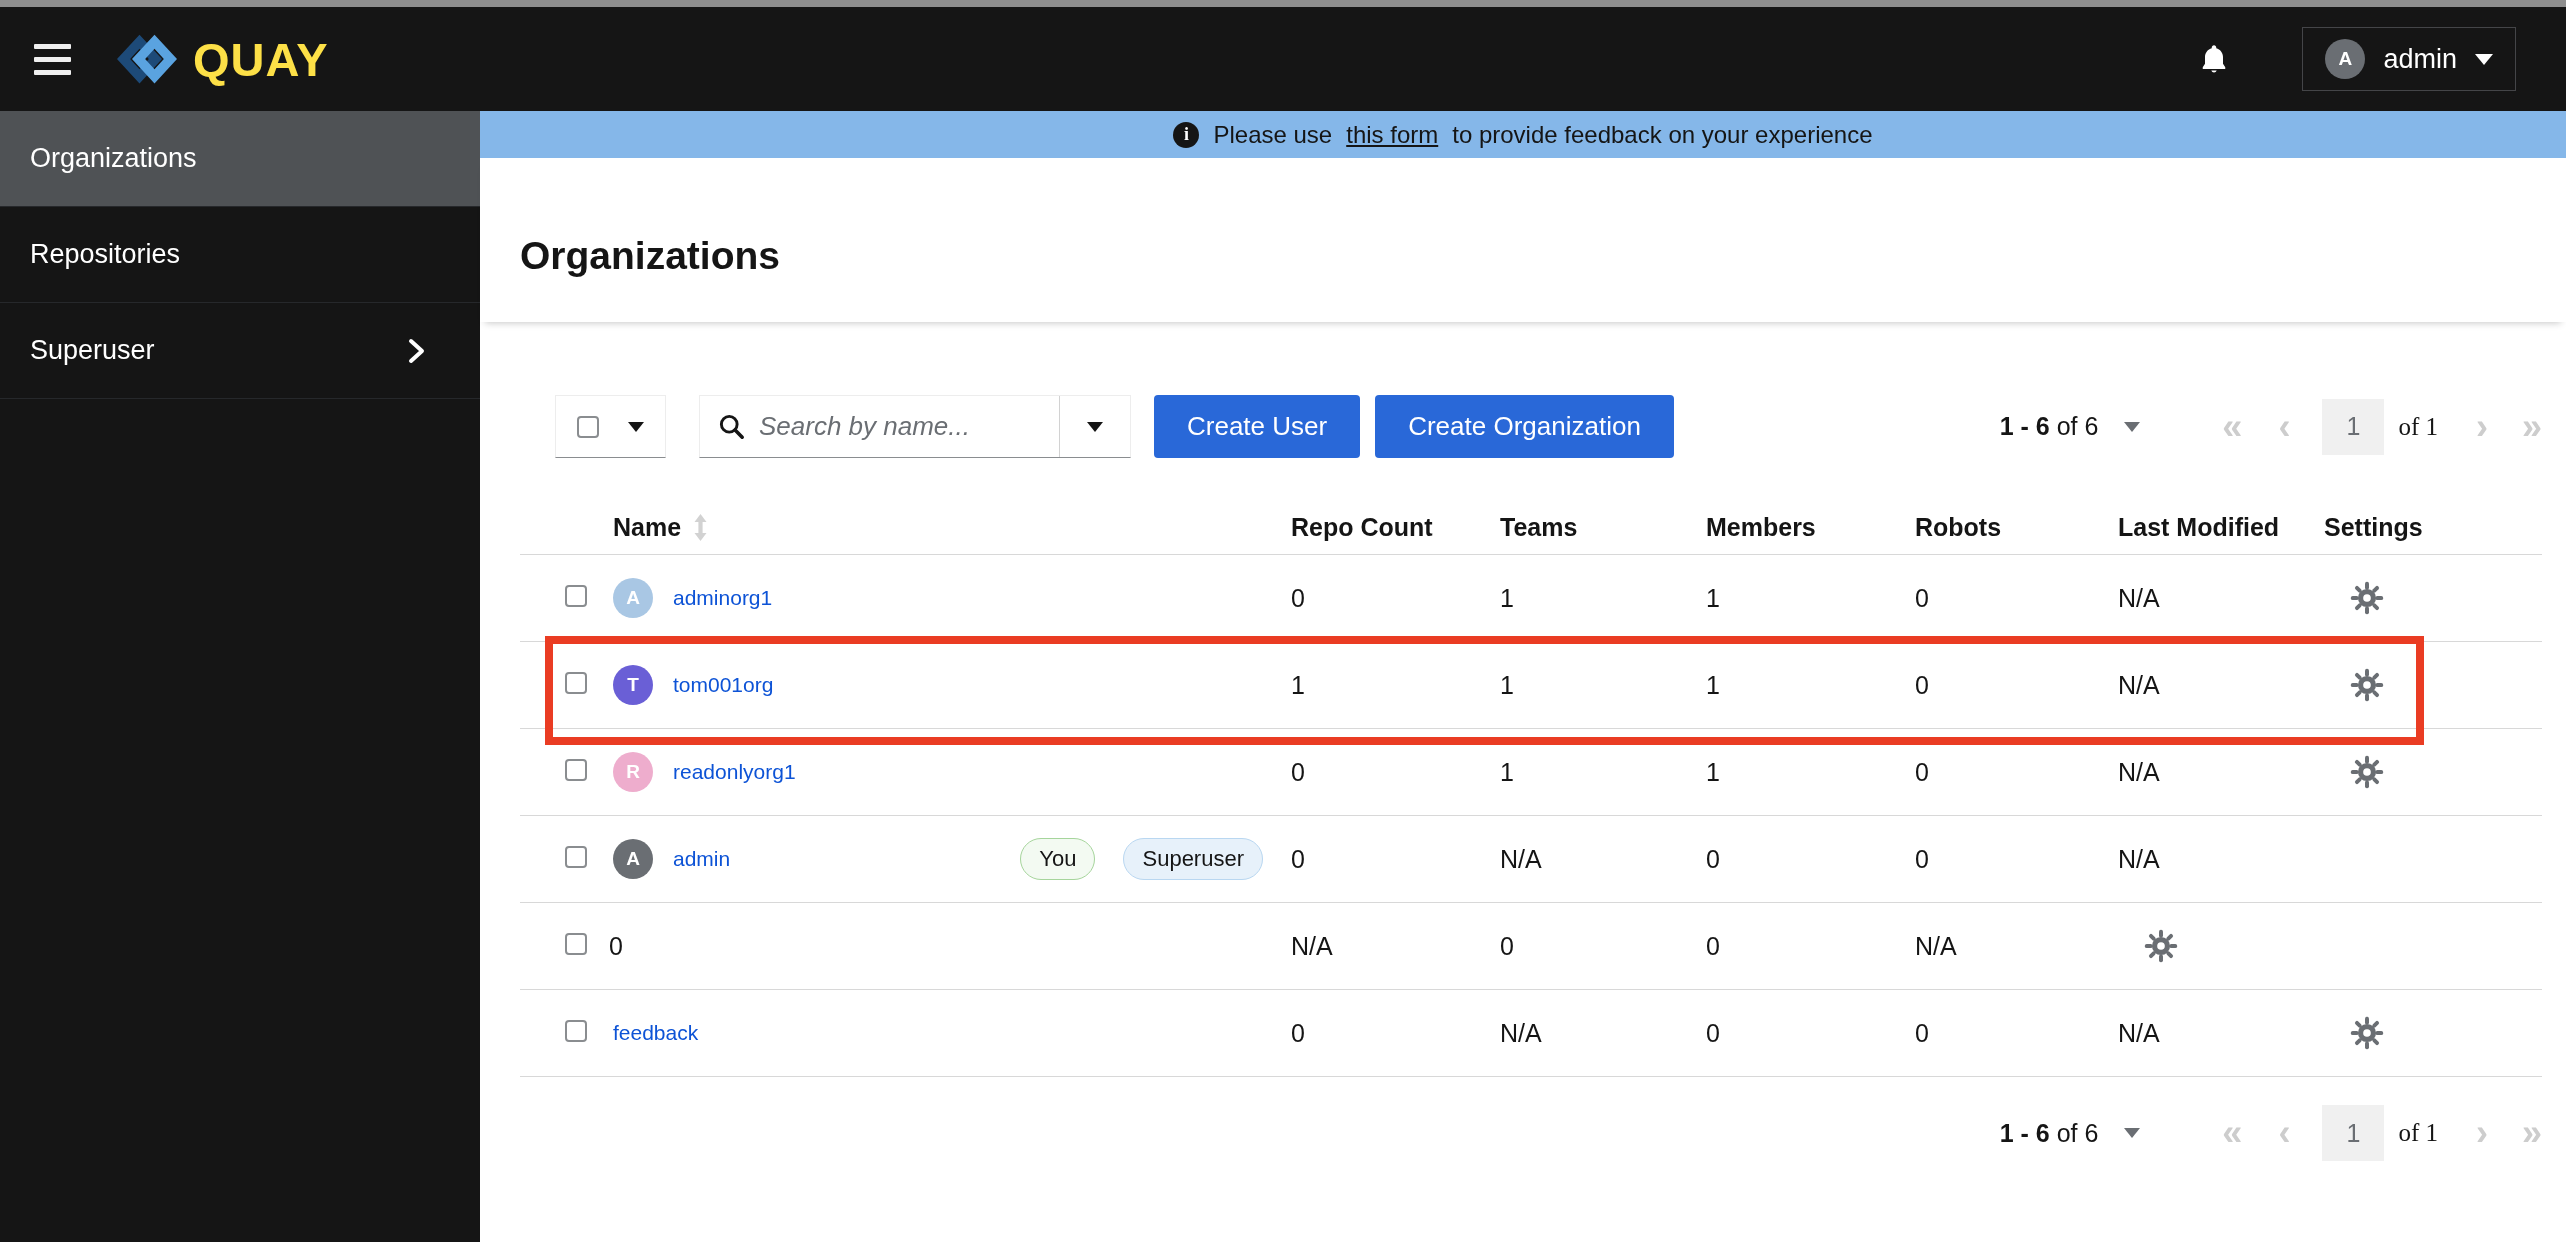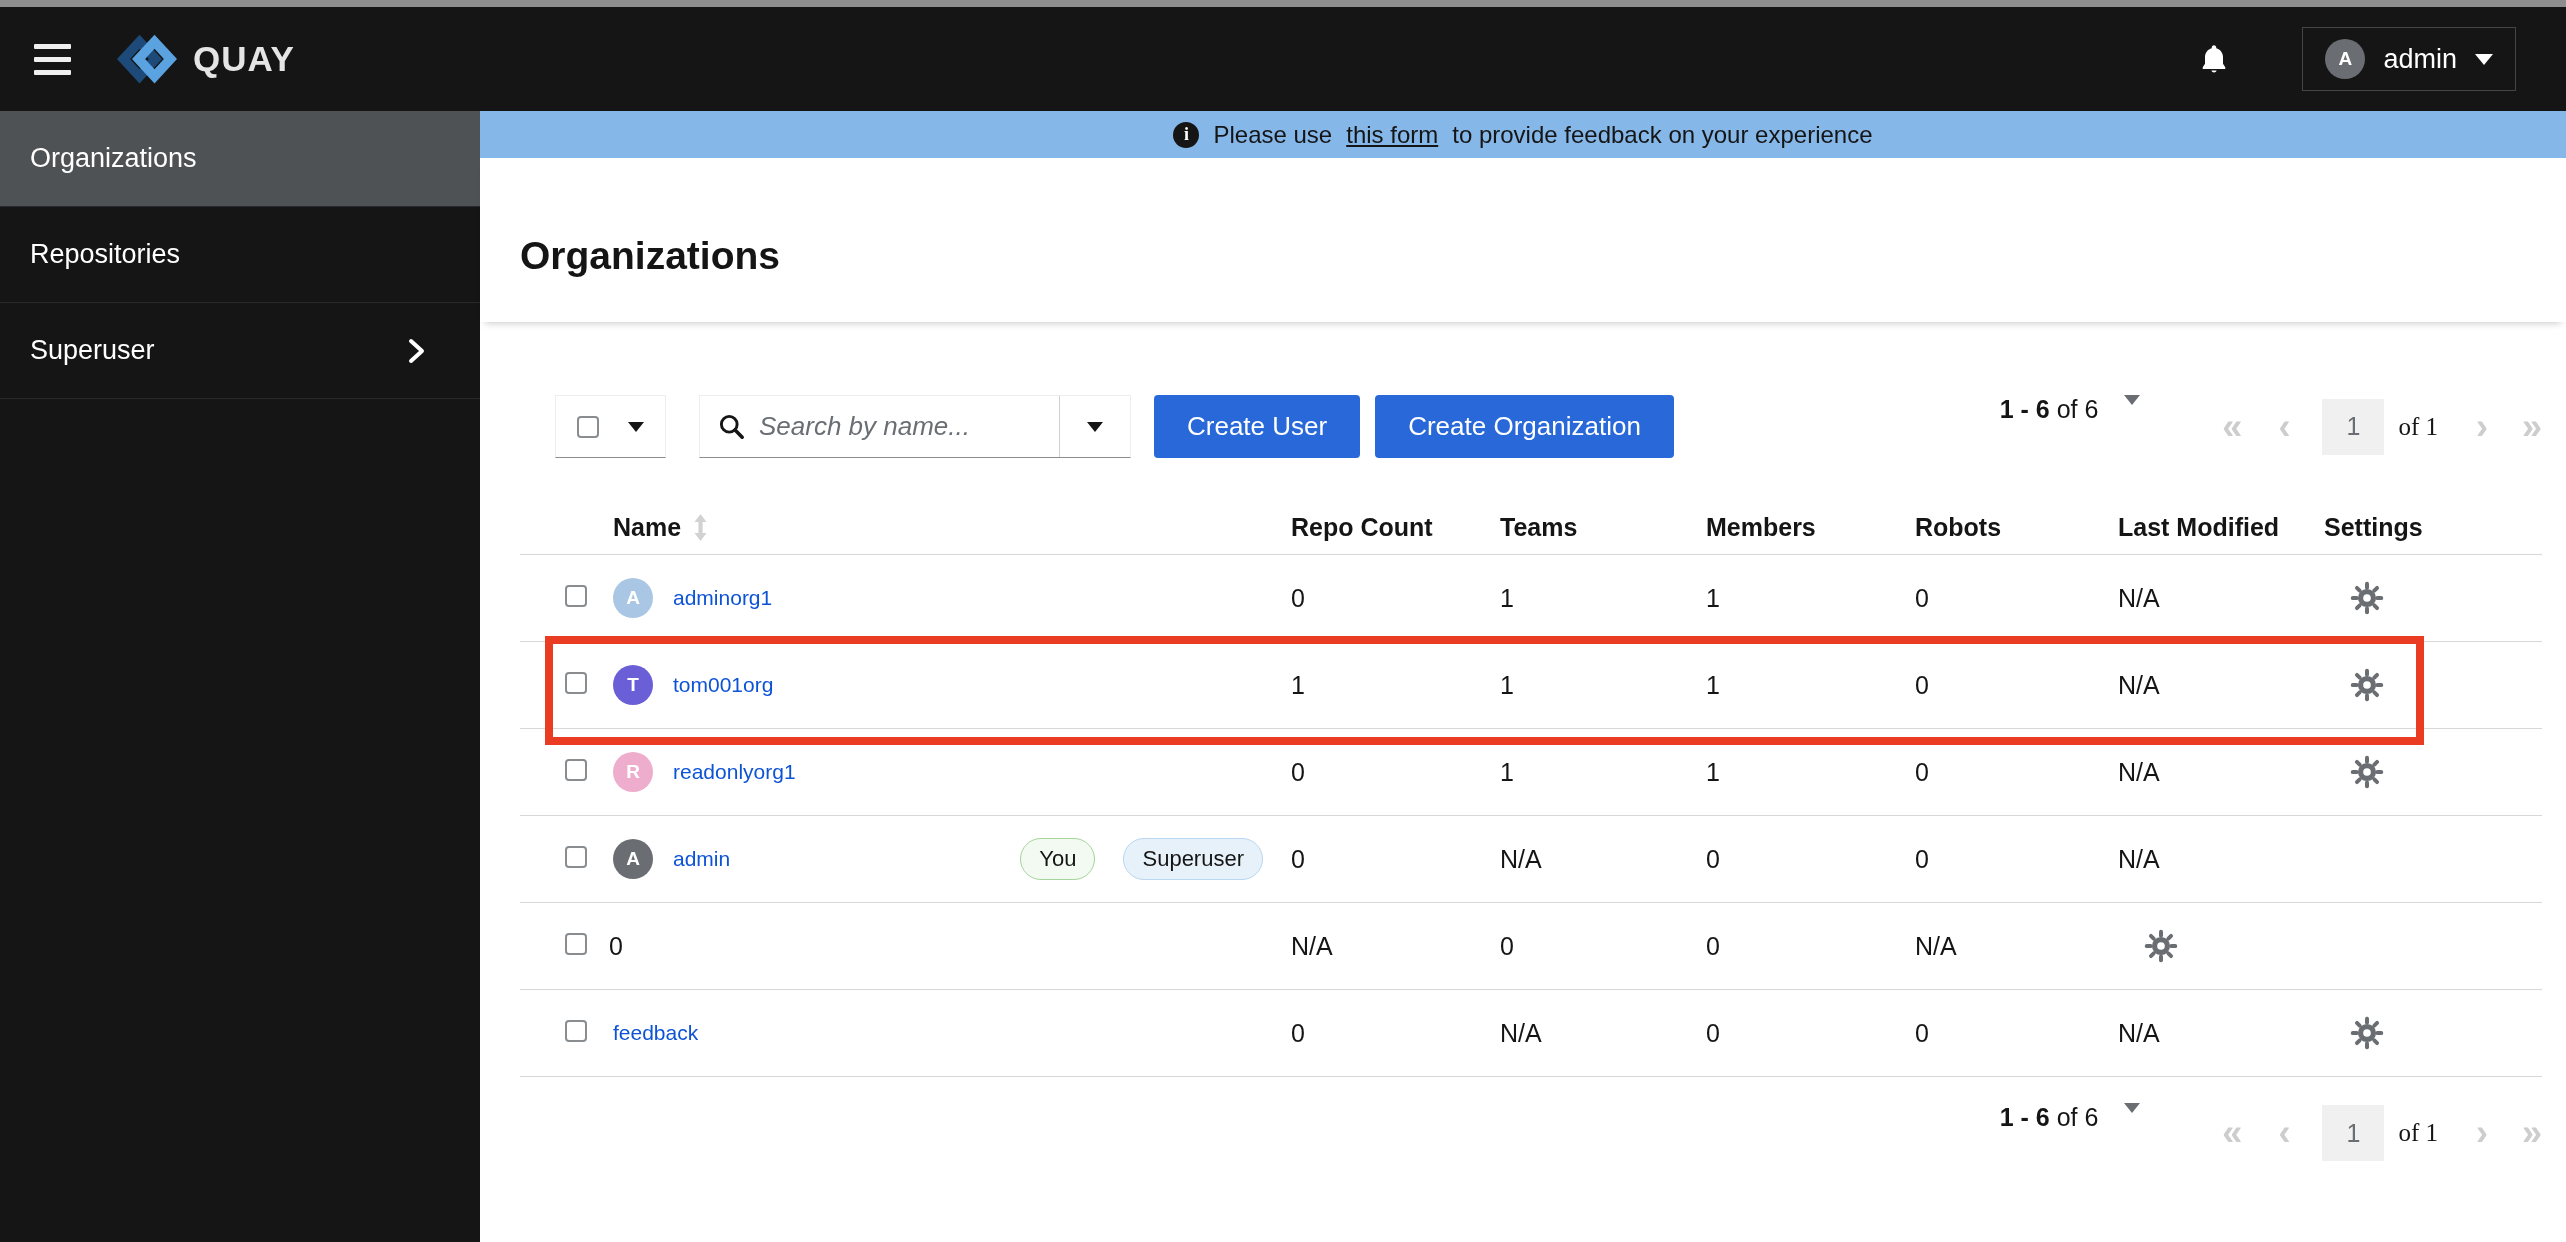--- a/index.html
+++ b/index.html
@@ -11,21 +11,21 @@
   
   .top-strip { position:absolute; top:0; left:0; width:2566px; height:7px; background:#8e8e8e; }
   
   .masthead {
     position:absolute; top:7px; left:0; width:2566px; height:104px;
     background:#151515; display:flex; align-items:center; padding:0 50px 0 32px;
   }
   .hamburger { background:none; border:none; cursor:pointer; display:flex; flex-direction:column; gap:8px; padding:6px 2px; }
   .hamburger span { display:block; width:37px; height:5px; background:#f0f0f0; border-radius:1px; }
   .brand { display:flex; align-items:center; gap:16px; margin-left:44px; }
-  .brand-text { font-size:35px; font-weight:bold; letter-spacing:1px; color:#e5e5e5; }
+  .brand-text { font-size:47px; font-weight:bold; letter-spacing:1px; color:#fde047; }
   .spacer { flex:1; }
   .bell-btn { background:none; border:none; cursor:pointer; margin-right:70px; display:flex; }
   .user-menu {
     display:flex; align-items:center; gap:18px; border:1px solid #444548;
     padding:11px 22px; cursor:pointer; background:transparent;
   }
   .avatar { width:40px; height:40px; border-radius:50%; display:flex; align-items:center; justify-content:center;
             color:#fff; font-size:19px; font-weight:bold; flex:0 0 auto; }
   .user-avatar { background:#6a6e73; }
   .user-name { color:#ffffff; font-size:27px; }
@@ -64,21 +64,21 @@
   .search-box input { border:none; outline:none; flex:1; min-width:0; font-size:26px; color:#151515;
     font-family:"Liberation Sans", sans-serif; margin-left:14px; background:transparent;font-style:italic; }
   .search-box input::placeholder { color:#6a6e73; }
   .search-divider { width:1px; height:100%; background:#d2d2d2; }
   .search-caret { width:70px; display:flex; align-items:center; justify-content:center; cursor:pointer; }
   .btn { border:none; border-radius:4px; color:#fff; font-size:26px; font-family:"Liberation Sans", sans-serif;
     padding:0 33px; cursor:pointer; }
   .btn-create-org { margin-left:15px; }
   .btn-create-user { margin-left:23px; }
   
-  .pagination { display:flex; font-size:25px; color:#151515; }
+  .pagination { display:flex; align-items:center; font-size:25px; color:#151515; }
   .toolbar .pagination { margin-left:auto; }
   .pg-range b { font-weight:bold; }
   .pg-caret { width:0; height:0; border-left:8px solid transparent; border-right:8px solid transparent;
     border-top:10px solid #6a6e73; margin-left:26px; cursor:pointer; }
   .pg-nav { display:flex; align-items:center; }
   .pg-icon { color:#cdcdcd; font-size:36px; font-weight:bold; line-height:1; cursor:default; }
   .pg-first { margin-left:82px; }
   .pg-prev  { margin-left:36px; }
   .pg-input { width:62px; height:56px; background:#f0f0f0; color:#6a6e73; font-size:25px;
     display:flex; align-items:center; justify-content:center; margin-left:32px; }

